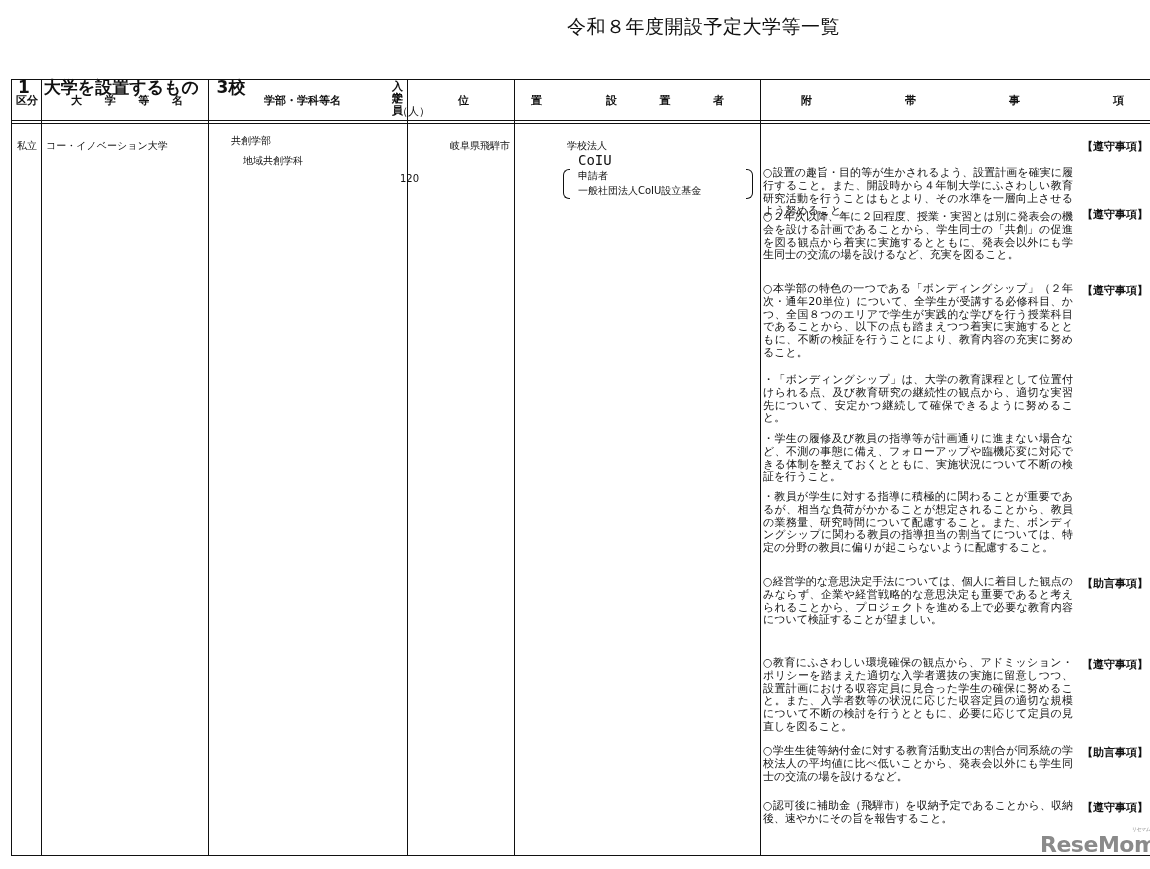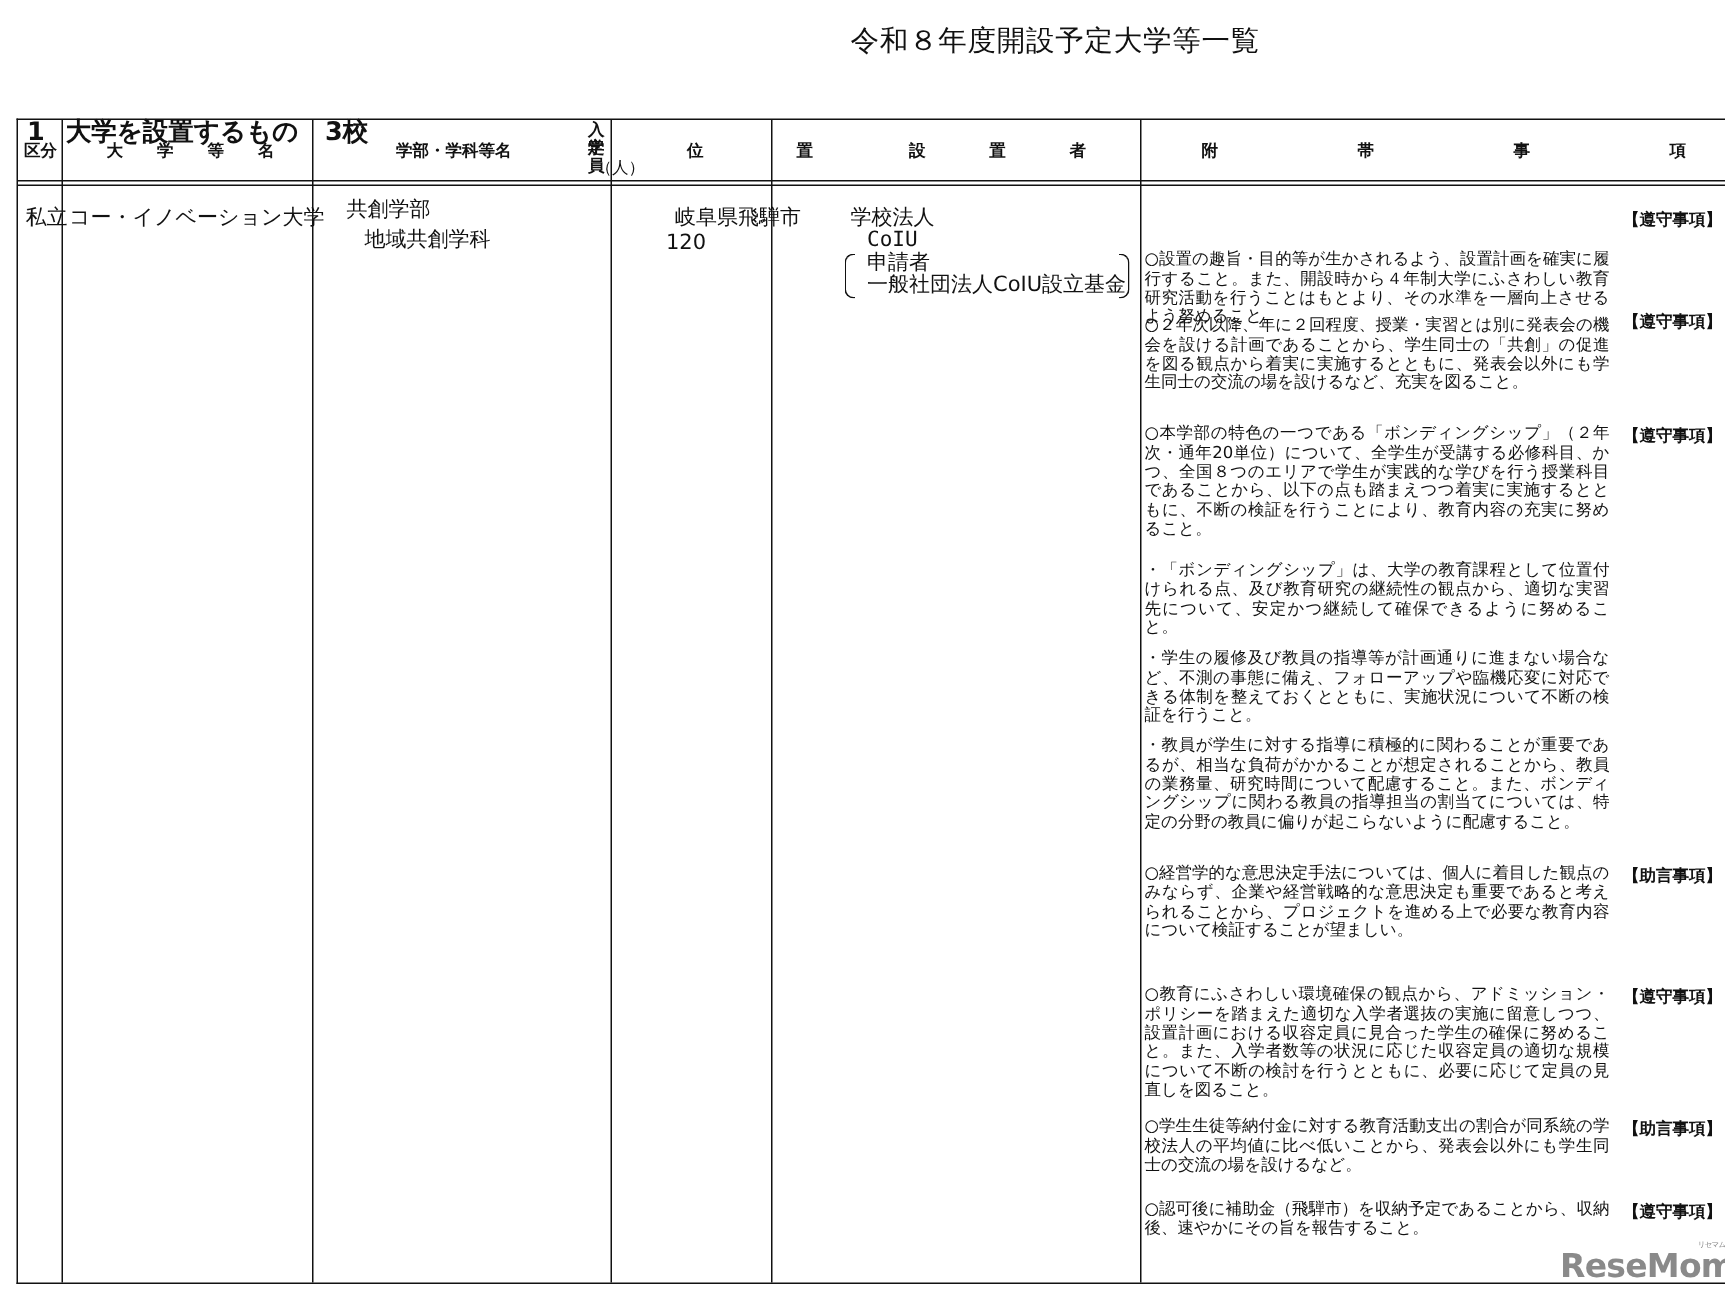--- a/index.html
+++ b/index.html
@@ -30,21 +30,21 @@
   }
   .hcell.spread { justify-content:space-between; }
   .hcell.center { justify-content:center; }
   .cap {
     position:absolute; left:380px; top:0; width:38px; height:41px;
     font-size:11px; font-weight:bold; line-height:12px; color:#111;
   }
   .cap .l1 { position:absolute; right:4px; top:1px; letter-spacing:3px; }
   .cap .l2 { position:absolute; right:4px; top:13px; letter-spacing:3px; }
   .cap .l3 { position:absolute; right:0; top:26px; font-weight:normal; }
-  .cell { position:absolute; font-size:14px; line-height:13px; color:#111; }
+  .cell { position:absolute; font-size:10px; line-height:13px; color:#111; }
   .bracket {
     position:absolute; left:563px; top:169px; width:190px; height:30px;
   }
   .bracket .bl {
     position:absolute; left:0; top:0; width:6px; height:28px;
     border:1px solid #111; border-right:none; border-radius:6px 0 0 6px;
   }
   .bracket .br {
     position:absolute; right:0; top:0; width:6px; height:28px;
     border:1px solid #111; border-left:none; border-radius:0 6px 6px 0;
@@ -117,21 +117,21 @@
     <span>帯</span>
     <span>事</span>
     <span>項</span>
   </div>
 </div>
 
 <div class="cell" style="left:17px;top:139px;">私立</div>
 <div class="cell" style="left:46px;top:139px;">コー・イノベーション大学</div>
 <div class="cell" style="left:231px;top:134px;">共創学部</div>
 <div class="cell" style="left:243px;top:154px;">地域共創学科</div>
-<div class="cell" style="left:400px;top:156px;margin-left:44px;">120</div>
+<div class="cell" style="left:400px;top:172px;">120</div>
 <div class="cell" style="left:450px;top:139px;">岐阜県飛騨市</div>
 
 <div class="cell" style="left:567px;top:139px;">学校法人</div>
 <div class="cell" style="left:578px;top:154px;font-family:'DejaVu Sans Mono', monospace;font-size:14px;">CoIU</div>
 <div class="bracket">
   <div class="bl"></div>
   <div class="br"></div>
 </div>
 <div class="cell" style="left:578px;top:169px;">申請者</div>
 <div class="cell" style="left:578px;top:184px;">一般社団法人CoIU設立基金</div>

